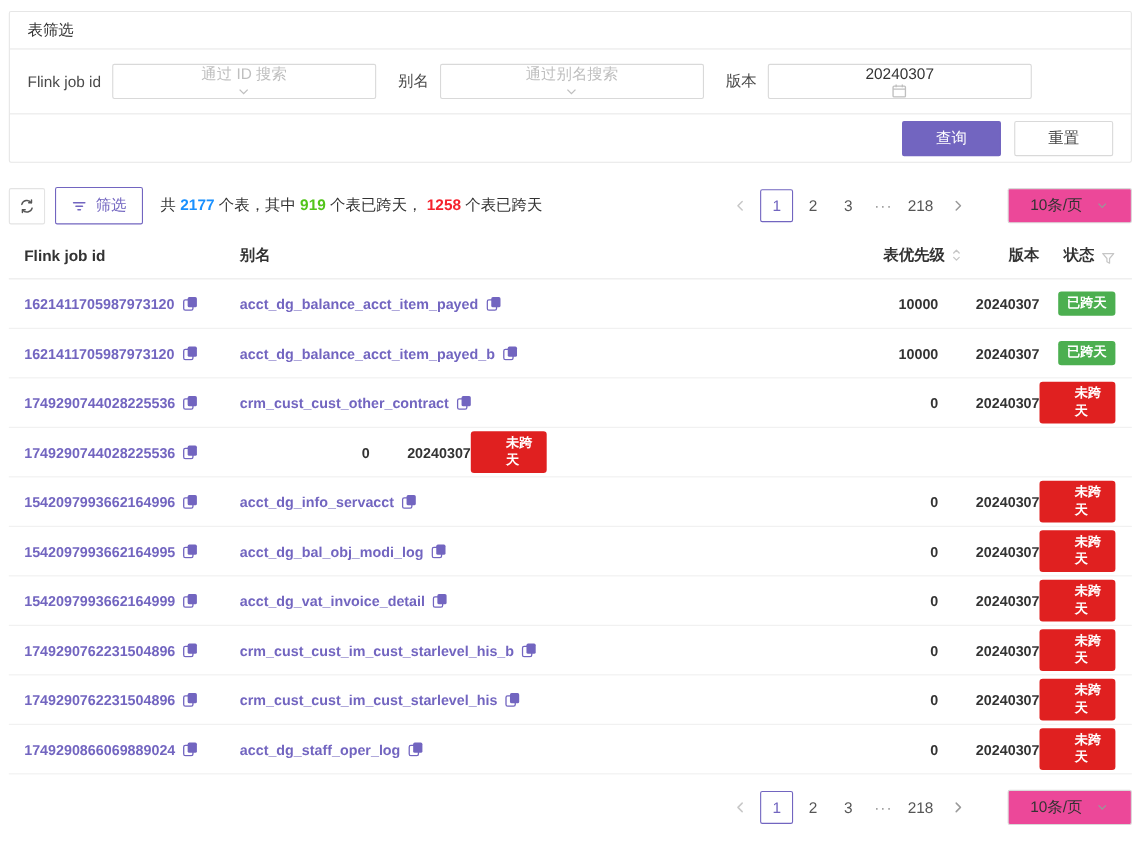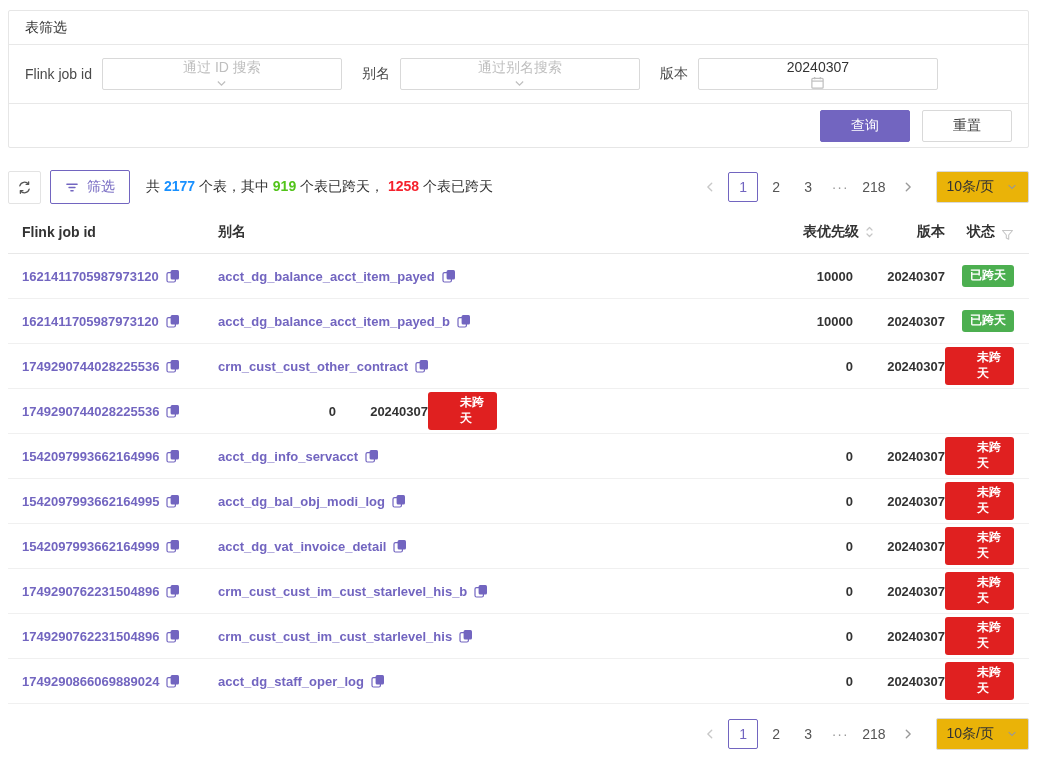--- a/index.html
+++ b/index.html
@@ -44,22 +44,22 @@
   .summary .green{color:var(--green);}
   .summary .red{color:var(--red);}
   
   .pagination{display:flex;align-items:center;margin-left:auto;gap:4px;}
   .pg-btn,.pg-item{min-width:28px;height:30px;display:inline-flex;align-items:center;justify-content:center;
         background:transparent;border:none;font-size:14px;color:#555;cursor:pointer;font-family:inherit;padding:0 4px;}
   .pg-item.active{border:1px solid var(--accent);border-radius:2px;color:var(--accent);background:#fff;min-width:30px;}
   .pg-item.ellipsis{color:#9a9a9a;cursor:default;letter-spacing:1px;}
   .pg-prev{color:#c8c8c8;cursor:default;}
   .pg-next{color:#9a9a9a;}
-  .pg-size{height:32px;margin-left:10px;padding:0 10px;border:1px solid #d9d9d9;border-radius:2px;
-           display:flex;align-items:center;gap:12px;color:#333;cursor:pointer;background:#eab308;}
+  .pg-size{height:32px;margin-left:27px;padding:0 20px;border:1px solid #d9d9d9;border-radius:2px;
+           display:flex;align-items:center;gap:12px;color:#333;cursor:pointer;background:#ec4899;}
   .pg-size .icon{color:#999;}
   
   .table{margin-top:6px;}
   .thead,.tr{display:flex;align-items:center;font-weight:bold;}
   .thead{height:44px;border-bottom:1px solid #e8e8e8;font-weight:600;color:#333;}
   .tr{height:45px;border-bottom:1px solid #f0f0f0;}
   .th,.td{display:flex;align-items:center;}
   .col-jobid{width:210px;padding-left:14px;}
   .col-alias{flex:1;}
   .col-priority{width:140px;justify-content:flex-end;}

